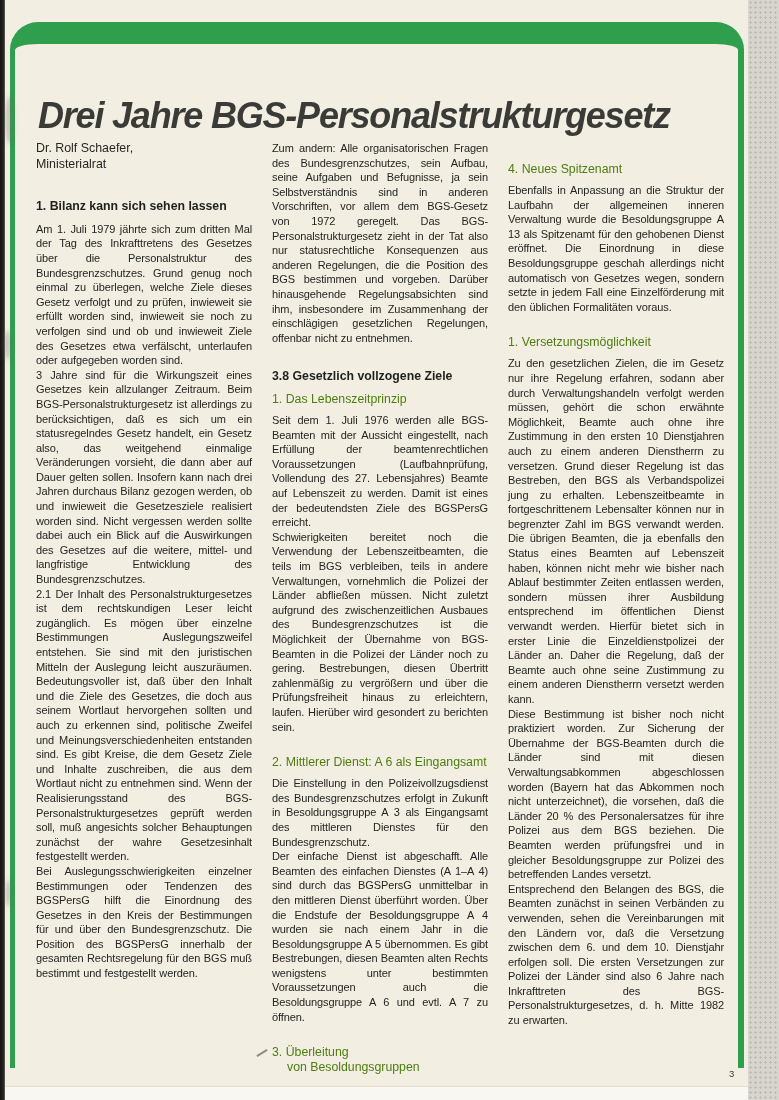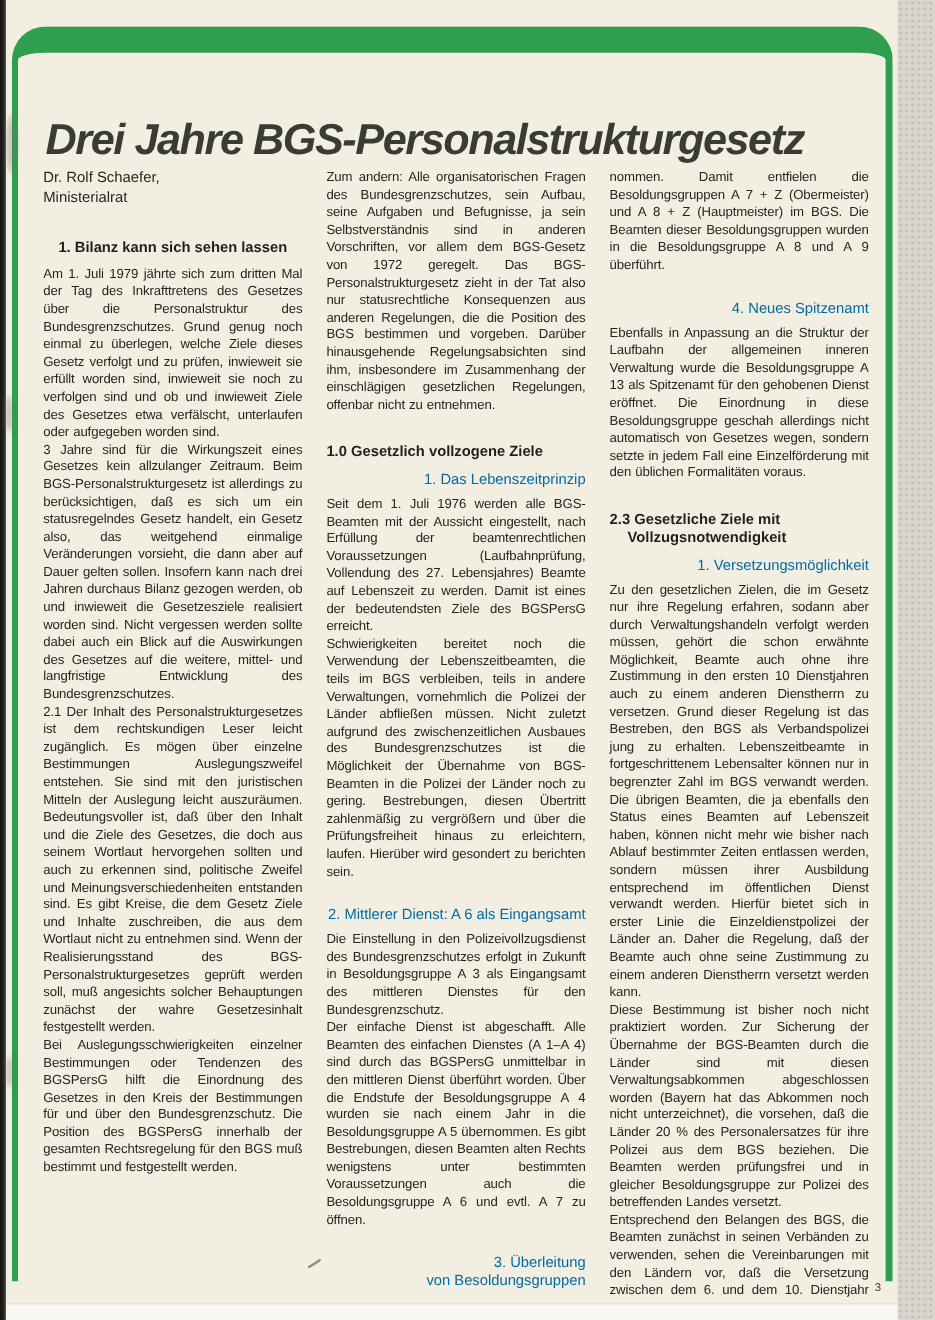--- a/index.html
+++ b/index.html
@@ -55,25 +55,25 @@
   .column{width:216px;flex:0 0 216px;}
   .author{
     margin:0;white-space:pre-line;
     font-size:12.4px;line-height:15.5px;color:#262624;
   }
   .heading{
     margin:24px 0 8px;font-size:12.3px;line-height:14.8px;
     font-weight:bold;color:#1f1f1d;
   }
   .heading.hang{padding-left:15px;text-indent:-15px;}
-  .author + .heading{margin-top:27px;text-align:center;}
+  .author + .heading{margin-top:27px;}
   .subheading{
     position:relative;margin:21px 0 6px;font-size:12.3px;line-height:15px;
-    font-weight:normal;color:#0369a1;white-space:pre-line;
-    padding-left:15px;text-indent:-15px;text-align:right;
+    font-weight:normal;color:#4d7c0f;white-space:pre-line;
+    padding-left:15px;text-indent:-15px;
   }
   .heading + .subheading{margin-top:7px;}
   .body{
     margin:0;font-size:11px;line-height:14.6px;text-align:justify;
     letter-spacing:-0.1px;word-spacing:0.4px;color:#242422;
   }
   .tick{
     position:absolute;left:-16px;top:7px;width:12px;height:2px;
     background:#8b8b88;transform:rotate(-32deg);
   }
@@ -93,35 +93,33 @@
         <div class="author">Dr. Rolf Schaefer,
 Ministerialrat</div>
         <h3 class="heading">1. Bilanz kann sich sehen lassen</h3>
         <p class="body">Am 1. Juli 1979 jährte sich zum dritten Mal der Tag des Inkrafttretens des Gesetzes über die Personalstruktur des Bundesgrenzschutzes. Grund genug noch einmal zu überlegen, welche Ziele dieses Gesetz verfolgt und zu prüfen, inwieweit sie erfüllt worden sind, inwieweit sie noch zu verfolgen sind und ob und inwieweit Ziele des Gesetzes etwa verfälscht, unterlaufen oder aufgegeben worden sind.</p>
         <p class="body">3 Jahre sind für die Wirkungszeit eines Gesetzes kein allzulanger Zeitraum. Beim BGS-Personalstrukturgesetz ist allerdings zu berücksichtigen, daß es sich um ein statusregelndes Gesetz handelt, ein Gesetz also, das weitgehend einmalige Veränderungen vorsieht, die dann aber auf Dauer gelten sollen. Insofern kann nach drei Jahren durchaus Bilanz gezogen werden, ob und inwieweit die Gesetzesziele realisiert worden sind. Nicht vergessen werden sollte dabei auch ein Blick auf die Auswirkungen des Gesetzes auf die weitere, mittel- und langfristige Entwicklung des Bundesgrenzschutzes.</p>
         <p class="body">2.1 Der Inhalt des Personalstrukturgesetzes ist dem rechtskundigen Leser leicht zugänglich. Es mögen über einzelne Bestimmungen Auslegungszweifel entstehen. Sie sind mit den juristischen Mitteln der Auslegung leicht auszuräumen. Bedeutungsvoller ist, daß über den Inhalt und die Ziele des Gesetzes, die doch aus seinem Wortlaut hervorgehen sollten und auch zu erkennen sind, politische Zweifel und Meinungsverschiedenheiten entstanden sind. Es gibt Kreise, die dem Gesetz Ziele und Inhalte zuschreiben, die aus dem Wortlaut nicht zu entnehmen sind. Wenn der Realisierungsstand des BGS-Personalstrukturgesetzes geprüft werden soll, muß angesichts solcher Behauptungen zunächst der wahre Gesetzesinhalt festgestellt werden.</p>
         <p class="body">Bei Auslegungsschwierigkeiten einzelner Bestimmungen oder Tendenzen des BGSPersG hilft die Einordnung des Gesetzes in den Kreis der Bestimmungen für und über den Bundesgrenzschutz. Die Position des BGSPersG innerhalb der gesamten Rechtsregelung für den BGS muß bestimmt und festgestellt werden.</p>
       </div>
     <div class="column">
         <p class="body">Zum andern: Alle organisatorischen Fragen des Bundesgrenzschutzes, sein Aufbau, seine Aufgaben und Befugnisse, ja sein Selbstverständnis sind in anderen Vorschriften, vor allem dem BGS-Gesetz von 1972 geregelt. Das BGS-Personalstrukturgesetz zieht in der Tat also nur statusrechtliche Konsequenzen aus anderen Regelungen, die die Position des BGS bestimmen und vorgeben. Darüber hinausgehende Regelungsabsichten sind ihm, insbesondere im Zusammenhang der einschlägigen gesetzlichen Regelungen, offenbar nicht zu entnehmen.</p>
-        <h3 class="heading">1.0 Gesetzlich vollzogene Ziele</h3>
+        <h3 class="heading">3.8 Gesetzlich vollzogene Ziele</h3>
         <h4 class="subheading">1. Das Lebenszeitprinzip</h4>
         <p class="body">Seit dem 1. Juli 1976 werden alle BGS-Beamten mit der Aussicht eingestellt, nach Erfüllung der beamtenrechtlichen Voraussetzungen (Laufbahnprüfung, Vollendung des 27. Lebensjahres) Beamte auf Lebenszeit zu werden. Damit ist eines der bedeutendsten Ziele des BGSPersG erreicht.</p>
         <p class="body">Schwierigkeiten bereitet noch die Verwendung der Lebenszeitbeamten, die teils im BGS verbleiben, teils in andere Verwaltungen, vornehmlich die Polizei der Länder abfließen müssen. Nicht zuletzt aufgrund des zwischenzeitlichen Ausbaues des Bundesgrenzschutzes ist die Möglichkeit der Übernahme von BGS-Beamten in die Polizei der Länder noch zu gering. Bestrebungen, diesen Übertritt zahlenmäßig zu vergrößern und über die Prüfungsfreiheit hinaus zu erleichtern, laufen. Hierüber wird gesondert zu berichten sein.</p>
         <h4 class="subheading">2. Mittlerer Dienst: A 6 als Eingangsamt</h4>
         <p class="body">Die Einstellung in den Polizeivollzugsdienst des Bundesgrenzschutzes erfolgt in Zukunft in Besoldungsgruppe A 3 als Eingangsamt des mittleren Dienstes für den Bundesgrenzschutz.</p>
         <p class="body">Der einfache Dienst ist abgeschafft. Alle Beamten des einfachen Dienstes (A 1–A 4) sind durch das BGSPersG unmittelbar in den mittleren Dienst überführt worden. Über die Endstufe der Besoldungsgruppe A 4 wurden sie nach einem Jahr in die Besoldungsgruppe A 5 übernommen. Es gibt Bestrebungen, diesen Beamten alten Rechts wenigstens unter bestimmten Voraussetzungen auch die Besoldungsgruppe A 6 und evtl. A 7 zu öffnen.</p>
         <h4 class="subheading"><span class="tick"></span>3. Überleitung
 von Besoldungsgruppen</h4>
       </div>
     <div class="column">
-        <p class="body">nommen. Damit entfielen die Besoldungsgruppen A 7 + Z (Obermeister) und A 8 + Z (Hauptmeister) im BGS. Die Beamten dieser Besoldungsgruppen wurden in die Besoldungsgruppe A 8 und A 9 überführt.</p>
         <h4 class="subheading">4. Neues Spitzenamt</h4>
         <p class="body">Ebenfalls in Anpassung an die Struktur der Laufbahn der allgemeinen inneren Verwaltung wurde die Besoldungsgruppe A 13 als Spitzenamt für den gehobenen Dienst eröffnet. Die Einordnung in diese Besoldungsgruppe geschah allerdings nicht automatisch von Gesetzes wegen, sondern setzte in jedem Fall eine Einzelförderung mit den üblichen Formalitäten voraus.</p>
-        <h3 class="heading hang">2.3 Gesetzliche Ziele mit Vollzugsnotwendigkeit</h3>
         <h4 class="subheading">1. Versetzungsmöglichkeit</h4>
         <p class="body">Zu den gesetzlichen Zielen, die im Gesetz nur ihre Regelung erfahren, sodann aber durch Verwaltungshandeln verfolgt werden müssen, gehört die schon erwähnte Möglichkeit, Beamte auch ohne ihre Zustimmung in den ersten 10 Dienstjahren auch zu einem anderen Dienstherrn zu versetzen. Grund dieser Regelung ist das Bestreben, den BGS als Verbandspolizei jung zu erhalten. Lebenszeitbeamte in fortgeschrittenem Lebensalter können nur in begrenzter Zahl im BGS verwandt werden. Die übrigen Beamten, die ja ebenfalls den Status eines Beamten auf Lebenszeit haben, können nicht mehr wie bisher nach Ablauf bestimmter Zeiten entlassen werden, sondern müssen ihrer Ausbildung entsprechend im öffentlichen Dienst verwandt werden. Hierfür bietet sich in erster Linie die Einzeldienstpolizei der Länder an. Daher die Regelung, daß der Beamte auch ohne seine Zustimmung zu einem anderen Dienstherrn versetzt werden kann.</p>
         <p class="body">Diese Bestimmung ist bisher noch nicht praktiziert worden. Zur Sicherung der Übernahme der BGS-Beamten durch die Länder sind mit diesen Verwaltungsabkommen abgeschlossen worden (Bayern hat das Abkommen noch nicht unterzeichnet), die vorsehen, daß die Länder 20 % des Personalersatzes für ihre Polizei aus dem BGS beziehen. Die Beamten werden prüfungsfrei und in gleicher Besoldungsgruppe zur Polizei des betreffenden Landes versetzt.</p>
         <p class="body">Entsprechend den Belangen des BGS, die Beamten zunächst in seinen Verbänden zu verwenden, sehen die Vereinbarungen mit den Ländern vor, daß die Versetzung zwischen dem 6. und dem 10. Dienstjahr erfolgen soll. Die ersten Versetzungen zur Polizei der Länder sind also 6 Jahre nach Inkrafttreten des BGS-Personalstrukturgesetzes, d. h. Mitte 1982 zu erwarten.</p>
       </div>
   </div>
   <div class="page-number">3</div>
   <div class="page-bottom"></div>
 </div>
 

